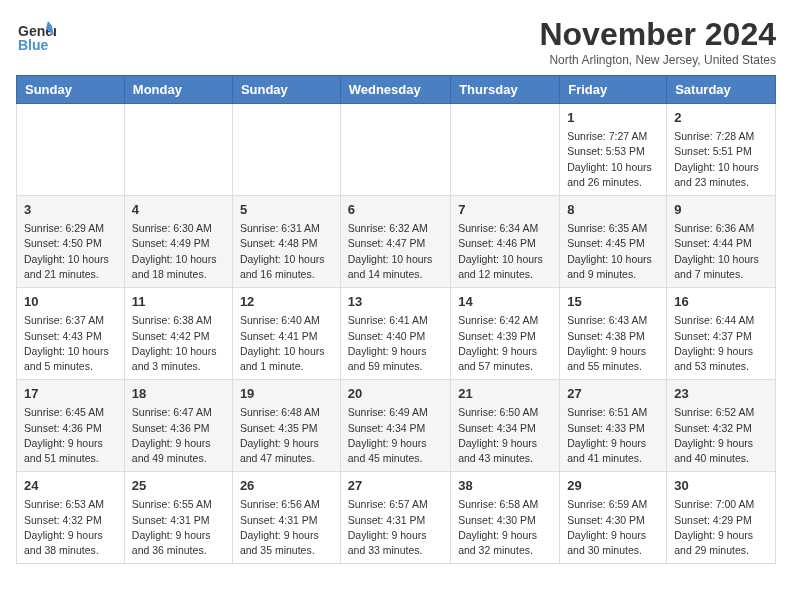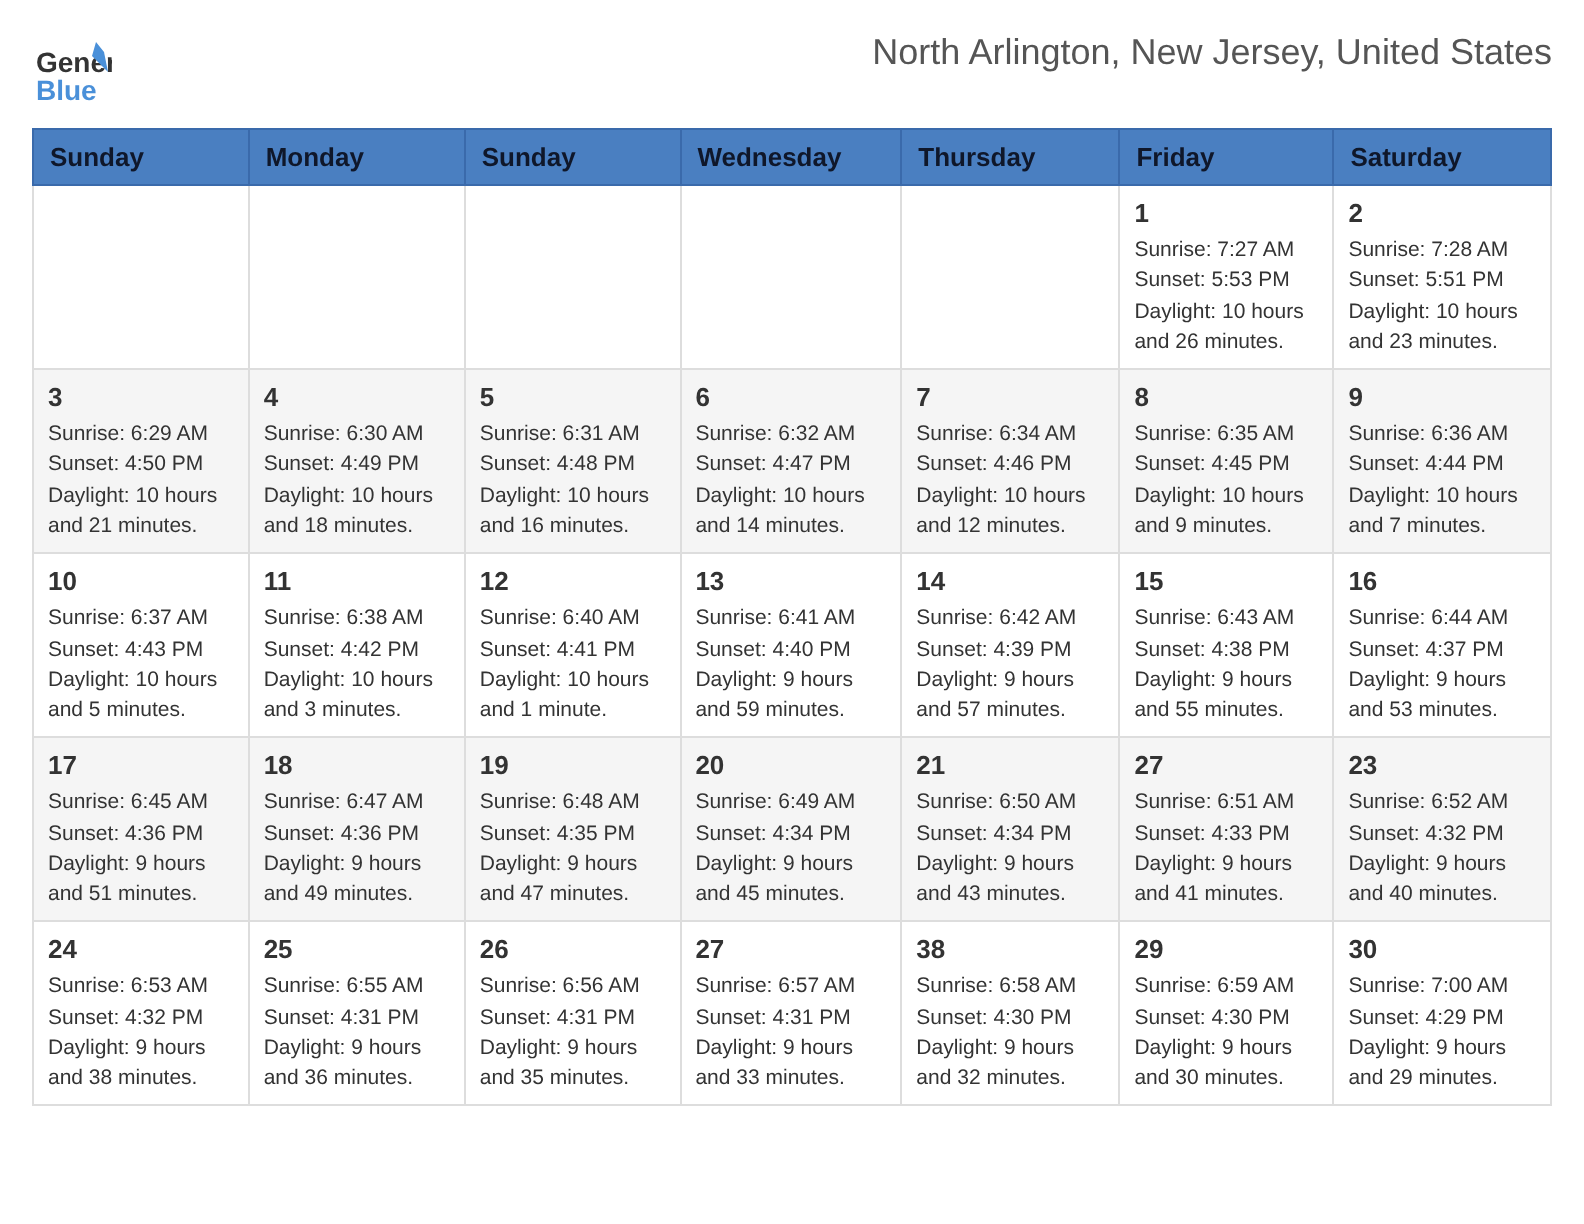--- a/index.html
+++ b/index.html
@@ -23,31 +23,31 @@
     }
     .title-section {
       text-align: right;
     }
     .month-title {
       font-size: 32px;
       font-weight: bold;
       color: #333;
     }
     .location-title {
-      font-size: 18px;
+      font-size: 12px;
       color: #555;
     }
     .calendar {
       width: 100%;
       border-collapse: collapse;
       border: 1px solid #ccc;
     }
     .calendar th {
       background-color: #4a7fc1;
-      color: #0f172a;
+      color: #ffffff;
       text-align: left;
       padding: 6px 8px;
       font-size: 13px;
       font-weight: bold;
       border: 1px solid #3a6aab;
     }
     .calendar td {
       vertical-align: top;
       padding: 5px 7px;
       font-size: 11px;
@@ -84,20 +84,21 @@
 
 <div class="header">
   <div class="logo">
     <svg width="40" height="40" viewBox="0 0 40 40">
       <text x="2" y="20" font-size="14" font-weight="bold" fill="#333">General</text>
       <text x="2" y="34" font-size="14" font-weight="bold" fill="#4a90d9">Blue</text>
       <polygon points="32,5 40,15 36,10 38,20 30,12" fill="#4a90d9"></polygon>
     </svg>
   </div>
   <div class="title-section">
+    <div class="month-title">November 2024</div>
     <div class="location-title">North Arlington, New Jersey, United States</div>
   </div>
 </div>
 
 <table class="calendar">
   <thead>
     <tr>
       <th>Sunday</th>
       <th>Monday</th>
       <th>Sunday</th>

